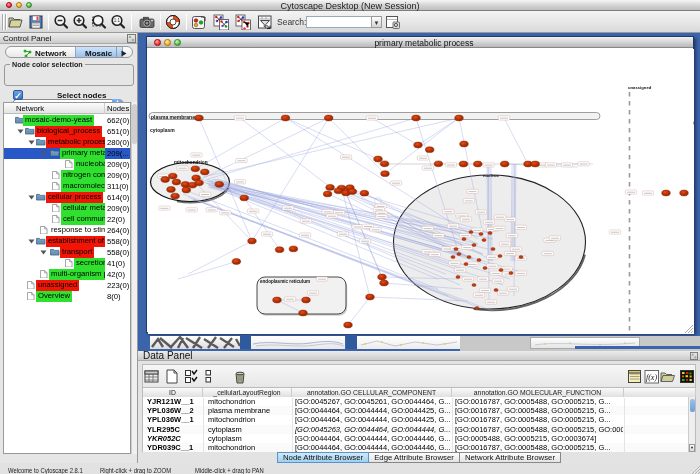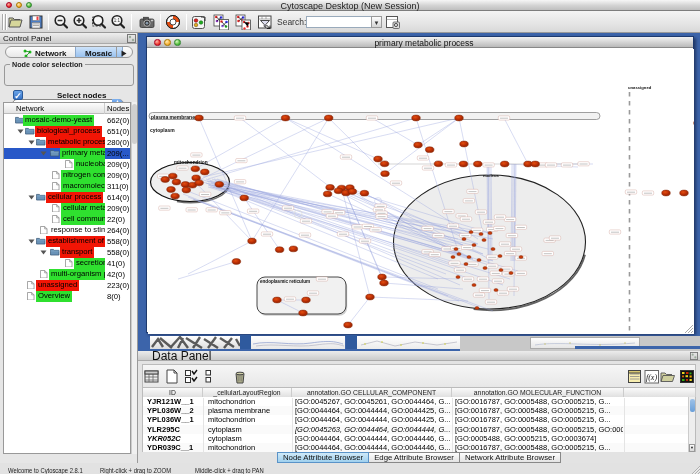--- a/index.html
+++ b/index.html
@@ -29,21 +29,21 @@
 .treehd{position:absolute;left:0;top:0;width:127px;height:11px;background:linear-gradient(#fcfcfc,#e4e4e4);border-bottom:1px solid #bbb;}
 .trow{position:absolute;left:0;width:127px;height:11px;line-height:11px;white-space:nowrap;}
 .tlabel{position:absolute;top:0;height:11px;line-height:10.5px;padding:0 2px;color:#000;overflow:hidden;white-space:nowrap;}
 .tcount{position:absolute;left:103px;top:0;color:#000;font-size:7.7px;letter-spacing:0;}
 .scrollv{left:131px;top:69px;width:6px;height:352px;background:#f0f0f0;border-left:1px solid #ccc;}
 .desktop{left:138px;top:33px;width:562px;height:319px;background:#3c64aa;}
 .iwin{position:absolute;left:8px;top:2.5px;width:548px;height:297.5px;background:#fff;border:1px solid #1e3a6e;box-shadow:2px 2px 3px rgba(0,0,20,0.45);}
 .iwtitle{position:absolute;left:0;top:0;width:100%;height:11px;background:linear-gradient(#f2f2f2,#b9b9b9);border-bottom:1px solid #888;}
 .iwt{position:absolute;top:1px;width:100%;text-align:center;font-size:8.5px;color:#111;padding-left:8px;}
 .dp{left:138px;top:351px;width:562px;height:112px;background:#e3e3e3;}
-.dphead{position:absolute;left:0;top:0;width:100%;height:10px;background:linear-gradient(#ececec,#cbcbcb);border-bottom:1px solid #aaa;font-size:12px;color:#111;padding-left:14px;line-height:10px;}
+.dphead{position:absolute;left:0;top:0;width:100%;height:10px;background:linear-gradient(#ececec,#cbcbcb);border-bottom:1px solid #aaa;font-size:10px;color:#111;padding-left:5px;line-height:10px;}
 .dptool{position:absolute;left:4px;top:13px;width:554px;height:26px;background:linear-gradient(#f6f6f6,#e6e6e6);border:1px solid #bbb;}
 .dicon{position:absolute;top:2px;width:16px;height:16px;}
 .dtable{position:absolute;left:4px;top:36px;width:554px;height:65px;background:#fff;border:1px solid #bbb;font-size:7.5px;}
 .dth{position:absolute;top:0;height:9.5px;background:linear-gradient(#fafafa,#e0e0e0);border-bottom:1px solid #aaa;border-right:1px solid #ccc;text-align:center;font-size:6.8px;color:#222;line-height:9.5px;overflow:hidden;}
 .dtr{position:absolute;left:0;width:100%;height:9.2px;line-height:9.2px;white-space:nowrap;overflow:hidden;}
 .dtc{position:absolute;top:0;overflow:hidden;white-space:nowrap;height:9.6px;}
 .dtabs{position:absolute;left:0;top:101px;width:100%;height:13px;text-align:center;line-height:0;}
 .dtab{display:inline-block;vertical-align:top;height:11px;border:1px solid #888;background:linear-gradient(#fdfdfd,#e3e3e3);font-size:7.8px;line-height:10px;padding:0 5px;color:#111;}
 .dtabsel{background:linear-gradient(#cfe9f8,#9fd0ee);border-color:#5a93c8;}
 .statusbar{left:0;top:463px;width:700px;height:11px;background:#e2e2e2;font-size:7.5px;color:#222;}

